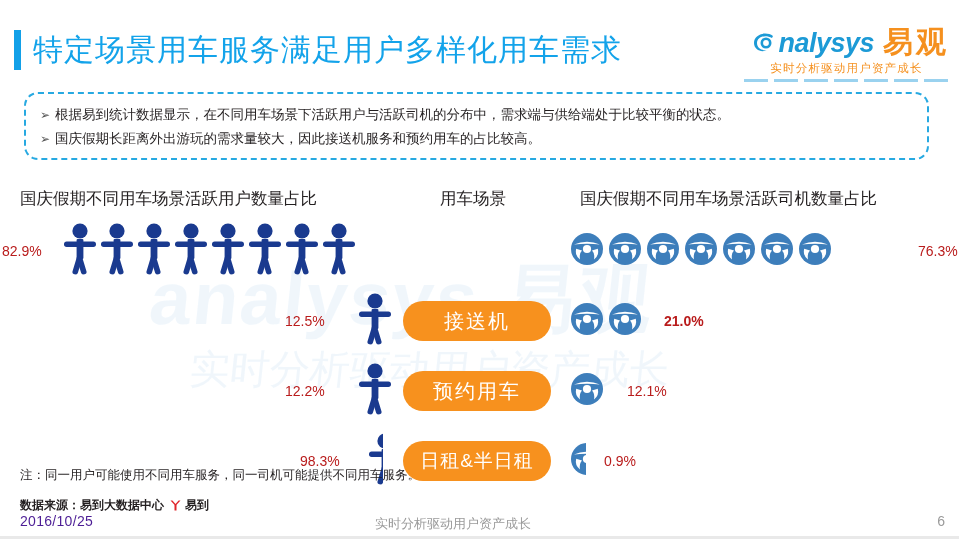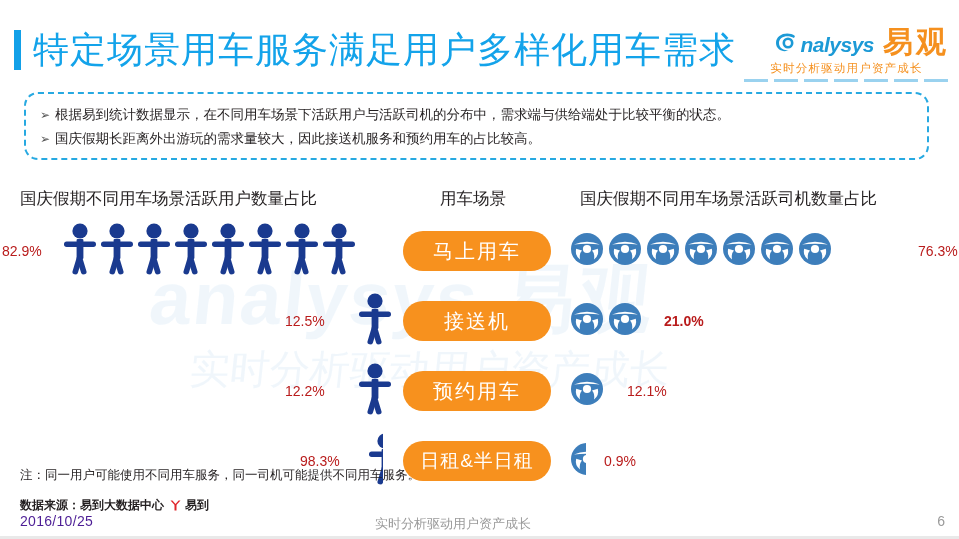--- a/index.html
+++ b/index.html
@@ -29,32 +29,32 @@
   .wm-row2{
     font-size:40px;color:#cfe4f5;white-space:nowrap;
     margin-top:-8px;margin-left:40px;
     transform:skewX(-6deg);
   }
 
   
   .title-wrap{position:absolute;left:14px;top:30px;display:flex;align-items:center;z-index:3;}
   .title-bar{width:7px;height:40px;background:#12a0e8;margin-right:12px;}
   .title-text{
-    font-size:36px;color:#13a3ea;letter-spacing:1px;
+    font-size:30px;color:#13a3ea;letter-spacing:1px;
     white-space:nowrap;line-height:40px;
   }
 
   .logo{position:absolute;right:10px;top:26px;text-align:center;z-index:3;}
   .logo-main{display:flex;align-items:baseline;justify-content:flex-end;}
   .logo-swirl{
     display:inline-block;width:26px;height:26px;position:relative;margin-right:1px;
     top:4px;
   }
   .logo-en{
-    font-size:21px;color:#1c9ad6;font-weight:bold;font-style:italic;
+    font-size:27px;color:#1c9ad6;font-weight:bold;font-style:italic;
     letter-spacing:-0.5px;line-height:1;
   }
   .logo-cn{
     font-size:30px;color:#f5901e;font-weight:bold;margin-left:9px;
     letter-spacing:3px;line-height:1;
   }
   .logo-tag{
     font-size:11.5px;color:#f5901e;letter-spacing:1.2px;margin-top:4px;
     white-space:nowrap;
   }
@@ -250,21 +250,20 @@
               <rect x="13.7" y="33" width="5.6" height="19" rx="2.4" fill="#1a3a8f" transform="rotate(-17 16.5 35)"></rect>
             </svg></span>
           <span class="person"><svg width="34" height="52" viewBox="0 0 34 52">
               <circle cx="17" cy="8" r="7.6" fill="#1a3a8f"></circle>
               <rect x="13.6" y="16" width="6.8" height="20" rx="1" fill="#1a3a8f"></rect>
               <rect x="1" y="18.5" width="32" height="5.4" rx="2.7" fill="#1a3a8f"></rect>
               <rect x="13.7" y="33" width="5.6" height="19" rx="2.4" fill="#1a3a8f" transform="rotate(17 16.5 35)"></rect>
               <rect x="13.7" y="33" width="5.6" height="19" rx="2.4" fill="#1a3a8f" transform="rotate(-17 16.5 35)"></rect>
             </svg></span>
         </div>
-        <div class="pill">马上用车</div>
         <div class="icons-right">
           <span class="wheel"><svg width="34" height="34" viewBox="0 0 34 34">
               <circle cx="17" cy="17" r="16" fill="#3d7ebb"></circle>
               <circle cx="17" cy="17" r="4.1" fill="#ffffff"></circle>
               <path d="M4 12.5 Q17 7 30 12.5 Q17 11 4 12.5 Z" fill="#ffffff"></path>
               <path d="M6.2 16.8 Q4.6 23.5 10 27.5 Q9 21.5 12 18.6 Z" fill="#ffffff"></path>
               <path d="M27.8 16.8 Q29.4 23.5 24 27.5 Q25 21.5 22 18.6 Z" fill="#ffffff"></path>
             </svg></span>
           <span class="wheel"><svg width="34" height="34" viewBox="0 0 34 34">
               <circle cx="17" cy="17" r="16" fill="#3d7ebb"></circle>

